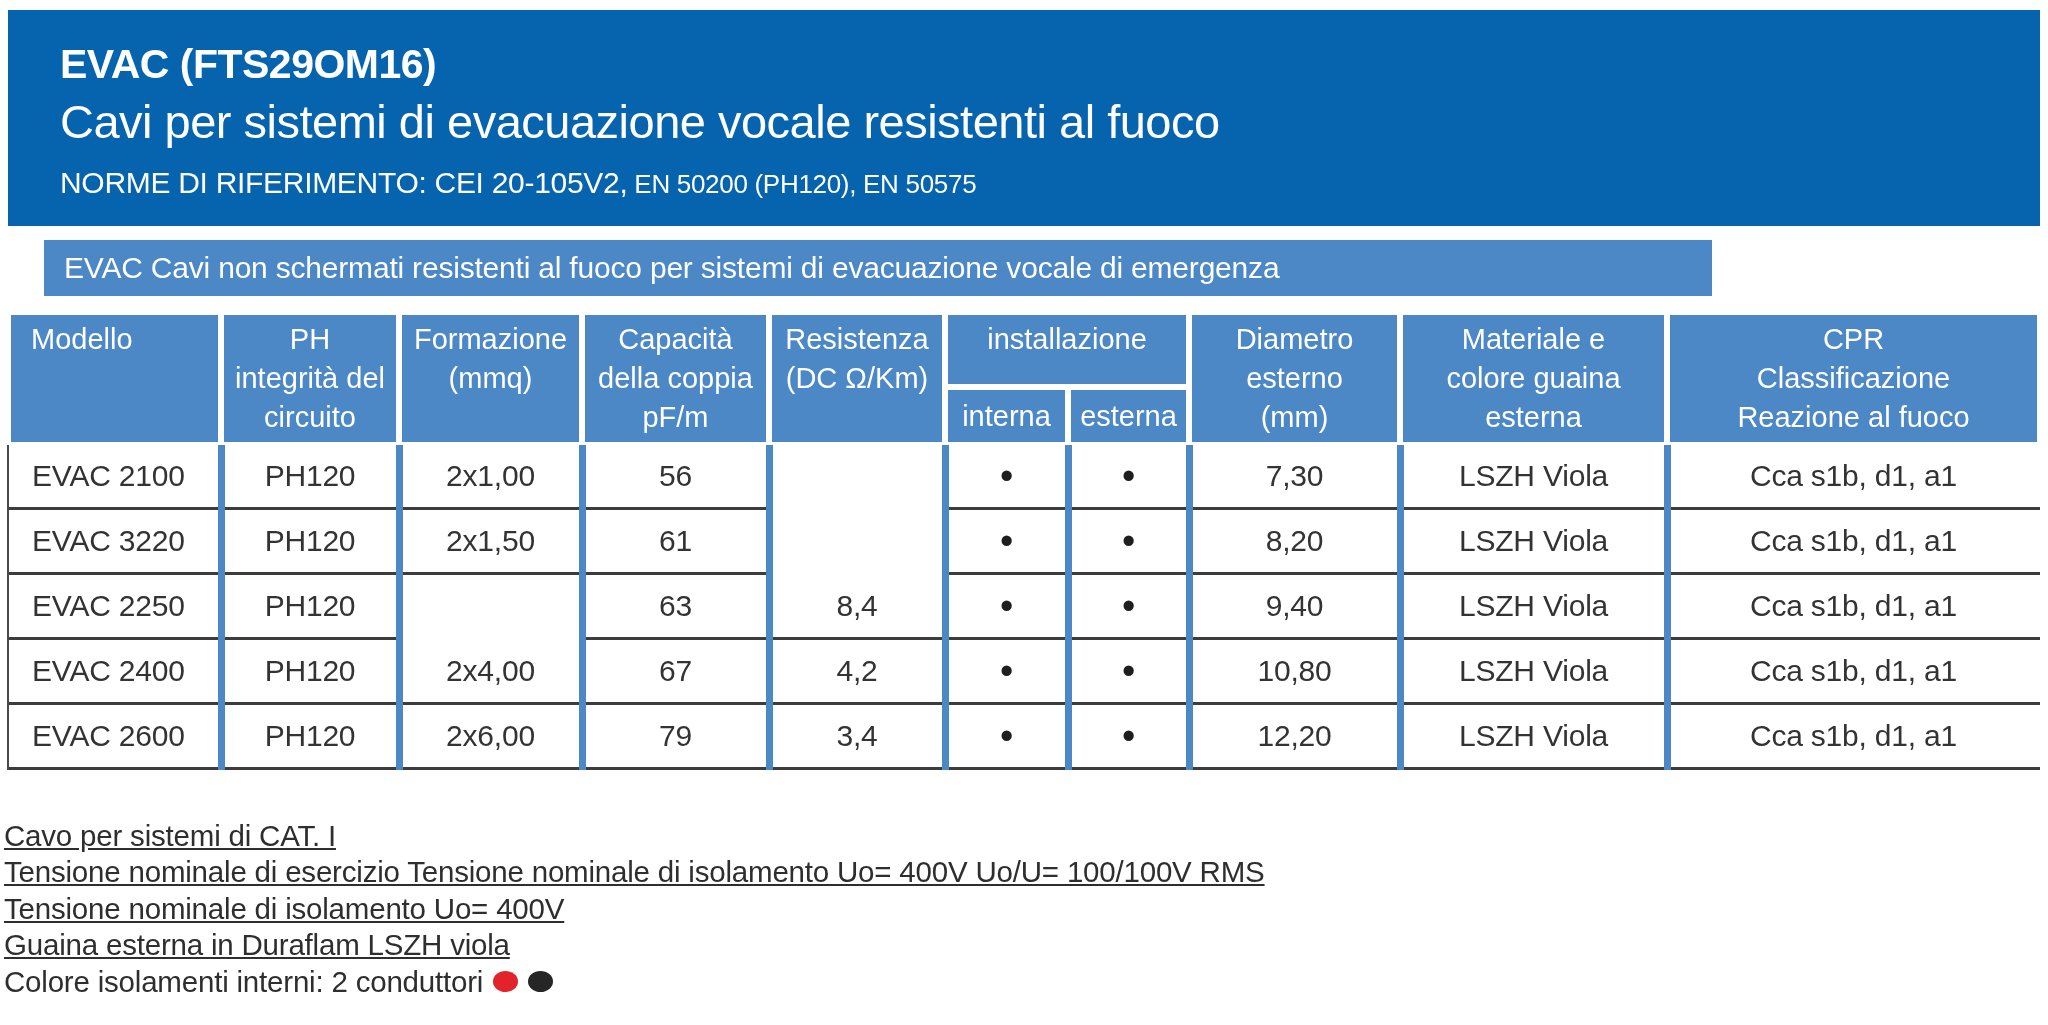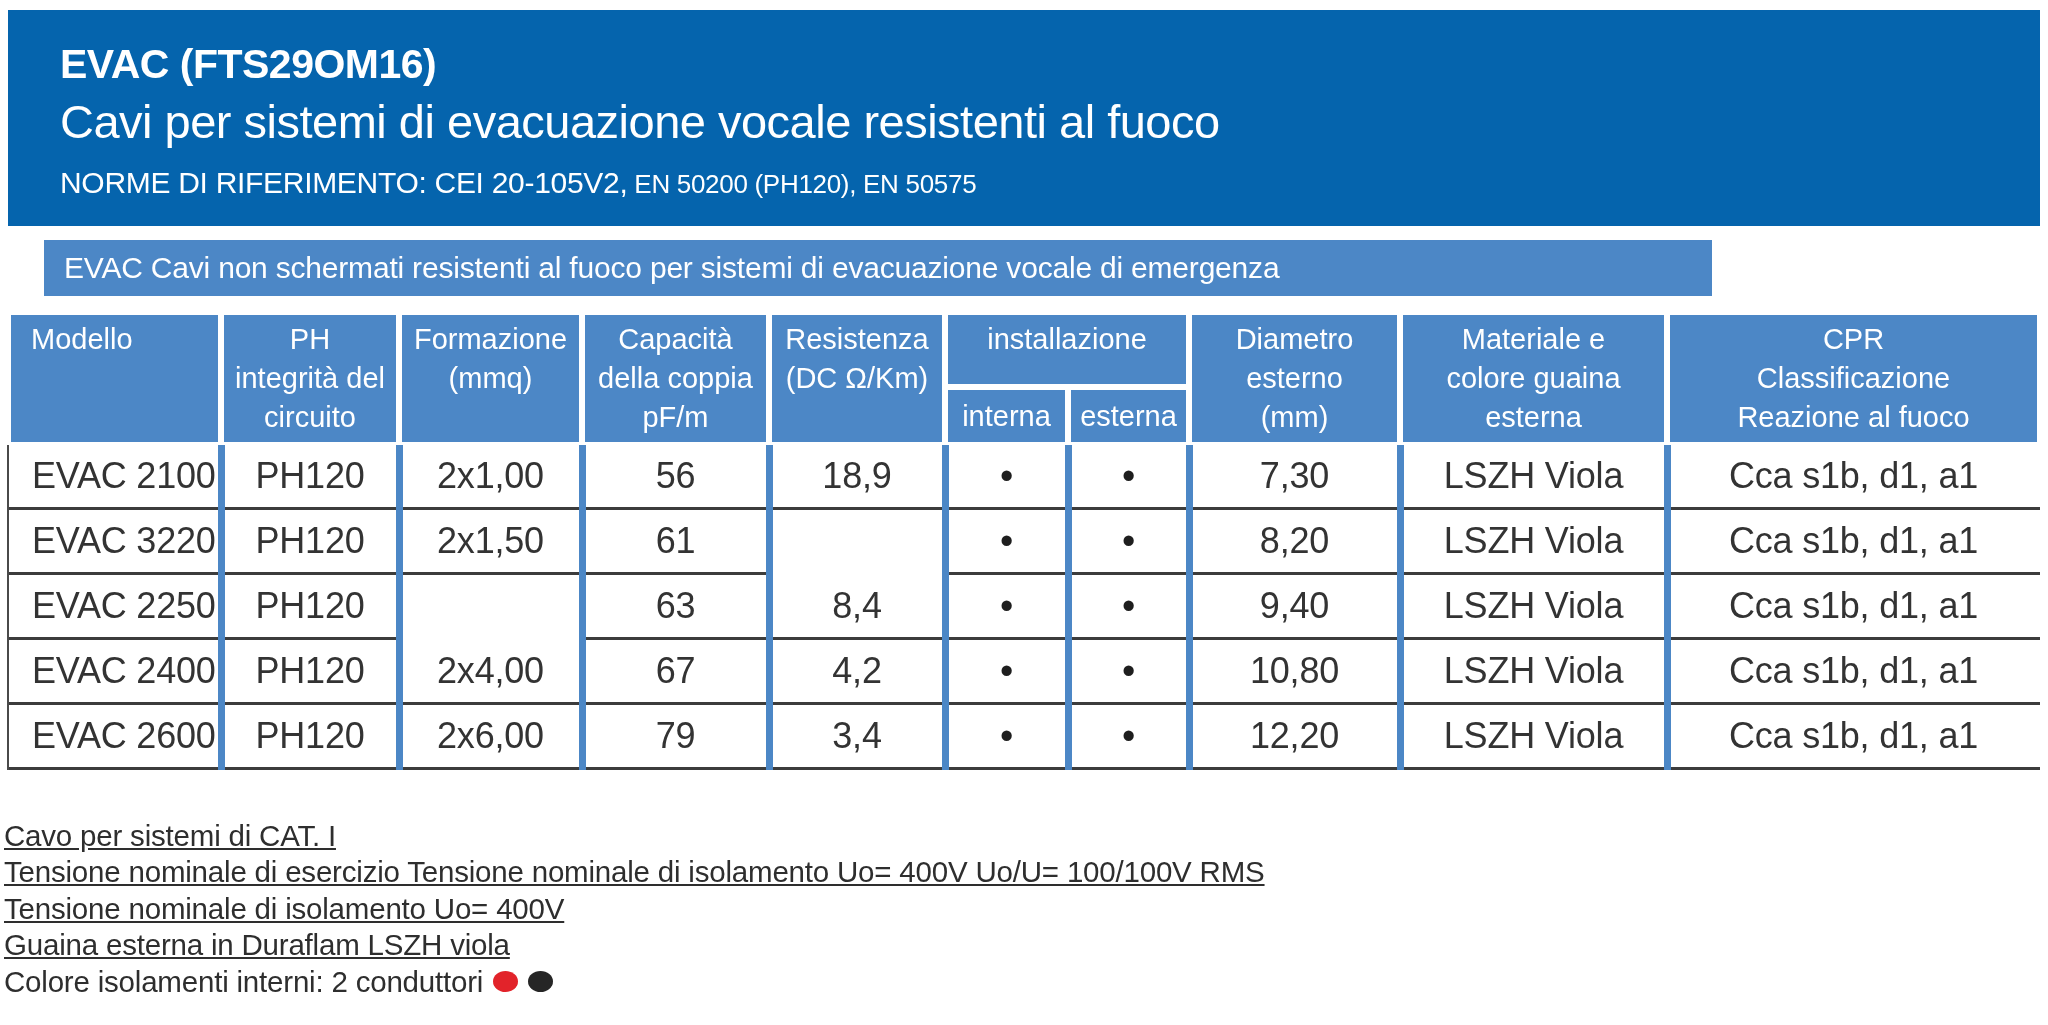--- a/index.html
+++ b/index.html
@@ -52,21 +52,21 @@
     border:3px solid #fff;
     font-size:29px;line-height:39px;text-align:center;
     padding-top:5px;white-space:pre-line;
     grid-row:1/3;
   }
   .hcell.left{text-align:left;padding-left:20px;}
   .hcell.grp{grid-row:1/2;}
   .hcell.sub{grid-row:2/3;display:flex;align-items:center;justify-content:center;padding-top:0;}
   .dcell{
     display:flex;align-items:center;justify-content:center;
-    font-size:36px;color:var(--text-dark);
+    font-size:30px;color:var(--text-dark);
     border-bottom:3px solid var(--row-line);
     background:#fff;letter-spacing:-0.2px;
   }
   .dcell.left{justify-content:flex-start;padding-left:24px;}
   .dcell.dot{font-size:38px;color:#1e1e1e;}
   .vstrip{position:absolute;top:133px;height:325px;width:7px;background:var(--band-blue);}
   .ledge{position:absolute;top:133px;left:-1px;height:325px;width:2px;background:#4a4a4a;}
 
   
   .notes{
@@ -117,21 +117,20 @@
 colore guaina
 esterna</div>
     <div class="hcell" style="grid-column:10">CPR
 Classificazione
 Reazione al fuoco</div>
 
     <div class="dcell left" style="grid-area:3/1">EVAC 2100</div>
     <div class="dcell" style="grid-area:3/2">PH120</div>
     <div class="dcell" style="grid-area:3/3">2x1,00</div>
     <div class="dcell" style="grid-area:3/4">56</div>
-    <div class="dcell" style="grid-area:3/5">18,9</div>
     <div class="dcell dot" style="grid-area:3/6">•</div>
     <div class="dcell dot" style="grid-area:3/7">•</div>
     <div class="dcell" style="grid-area:3/8">7,30</div>
     <div class="dcell" style="grid-area:3/9">LSZH Viola</div>
     <div class="dcell" style="grid-area:3/10">Cca s1b, d1, a1</div>
 
     <div class="dcell left" style="grid-area:4/1">EVAC 3220</div>
     <div class="dcell" style="grid-area:4/2">PH120</div>
     <div class="dcell" style="grid-area:4/3">2x1,50</div>
     <div class="dcell" style="grid-area:4/4">61</div>

